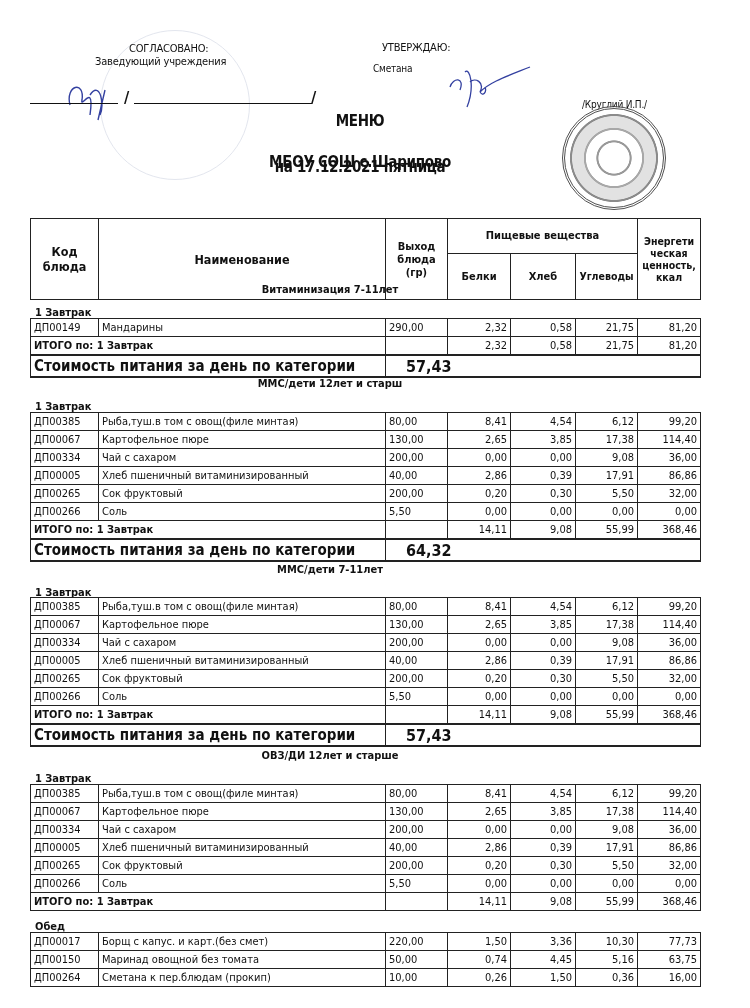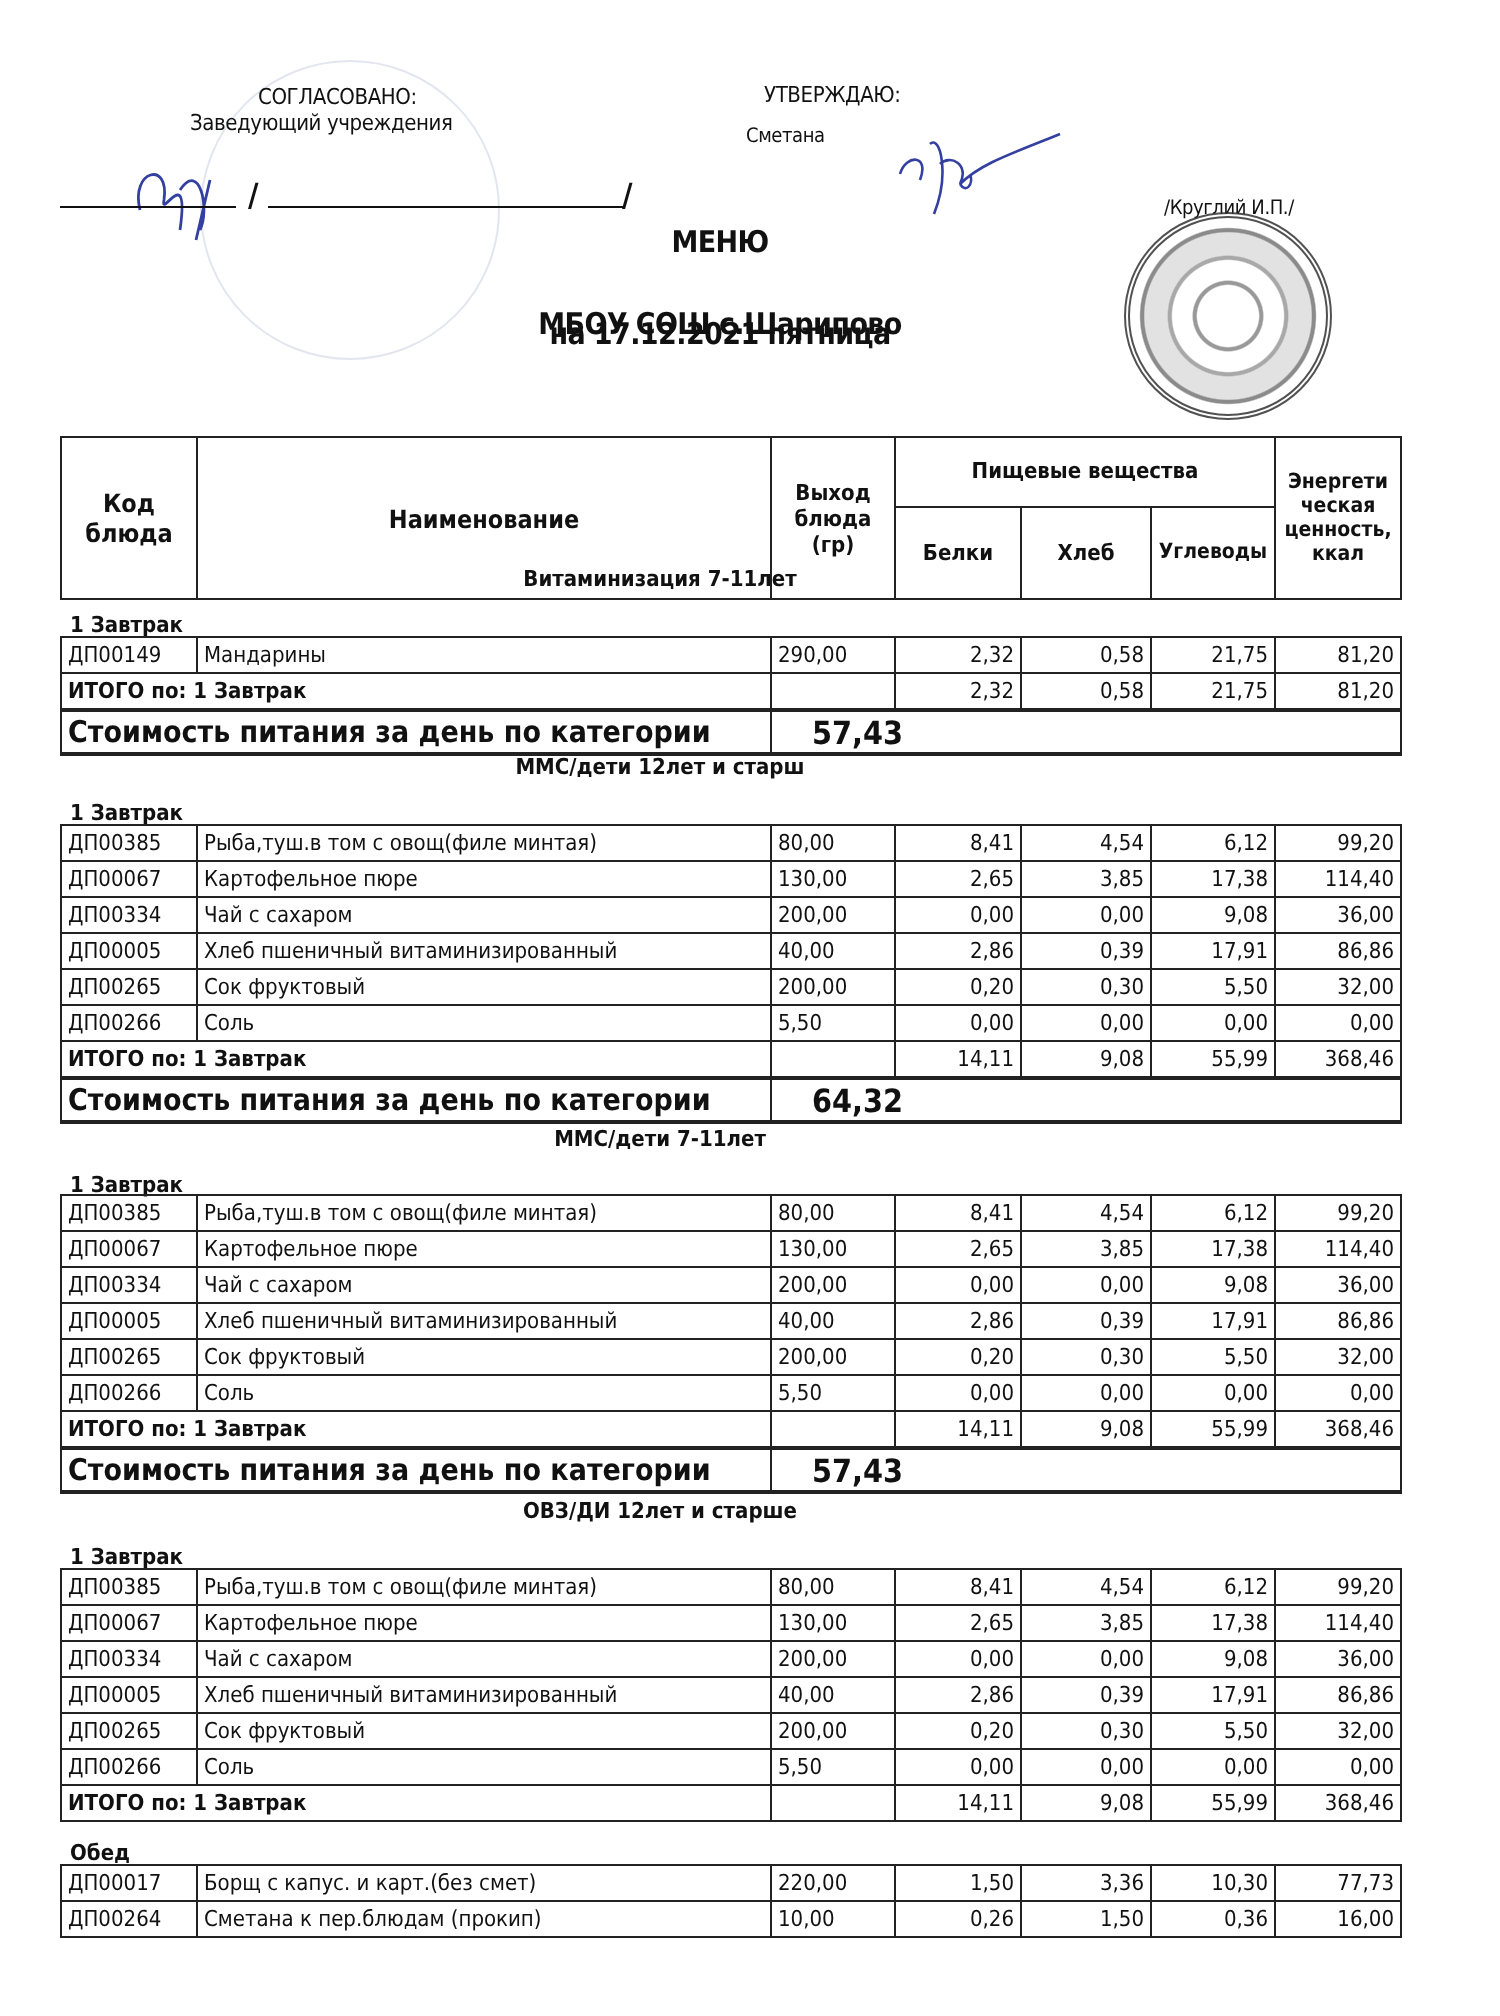--- a/index.html
+++ b/index.html
@@ -383,20 +383,29 @@
       <tr>
         <td class="code">ДП00017</td>
         <td>Борщ с капус. и карт.(без смет)</td>
         <td>220,00</td>
         <td class="num">1,50</td>
         <td class="num">3,36</td>
         <td class="num">10,30</td>
         <td class="num">77,73</td>
       </tr>
   <tr>
+        <td class="code">ДП00150</td>
+        <td>Маринад овощной без томата</td>
+        <td>50,00</td>
+        <td class="num">0,74</td>
+        <td class="num">4,45</td>
+        <td class="num">5,16</td>
+        <td class="num">63,75</td>
+      </tr>
+  <tr>
         <td class="code">ДП00264</td>
         <td>Сметана к пер.блюдам (прокип)</td>
         <td>10,00</td>
         <td class="num">0,26</td>
         <td class="num">1,50</td>
         <td class="num">0,36</td>
         <td class="num">16,00</td>
       </tr>
 </tbody>
   </table>

